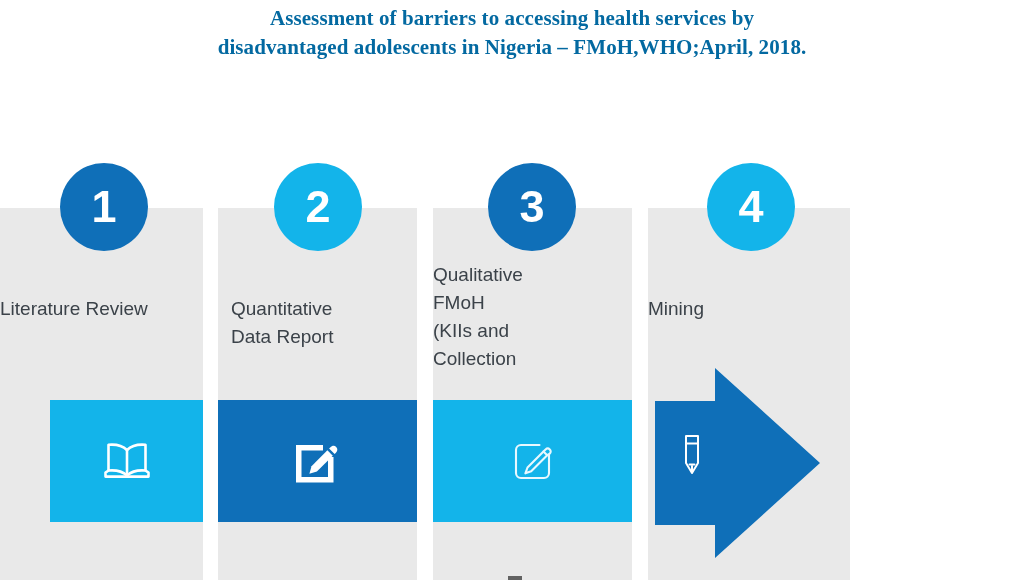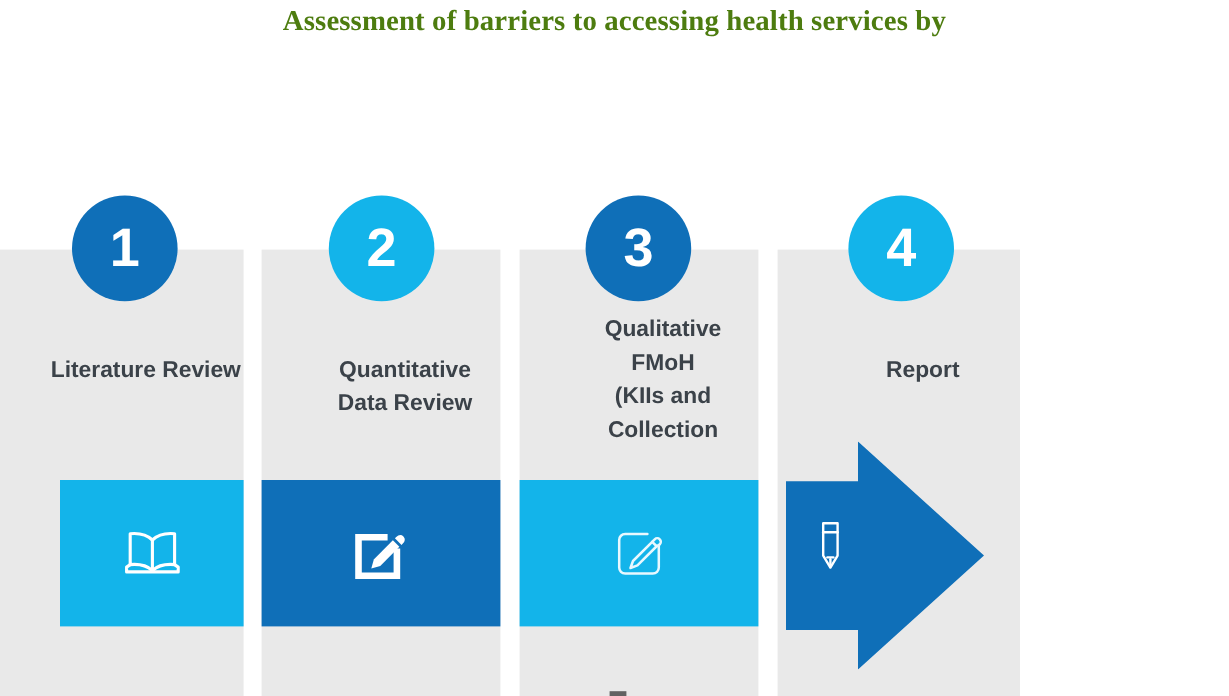--- a/index.html
+++ b/index.html
@@ -16,24 +16,24 @@
     -webkit-font-smoothing: antialiased;
   }
 
   
   #slide-title {
     position: absolute;
     left: 0;
     top: 4px;
     width: 1024px;
     text-align: center;
-    color: #4d7c0f;
+    color: #0369a1;
     font-family: "Liberation Serif", serif;
     font-weight: bold;
-    font-size: 24px;
+    font-size: 21px;
     line-height: 29px;
     letter-spacing: 0.1px;
   }
   #slide-title .tline { display: block; white-space: pre; }
 
   
   #process-band {
     position: absolute;
     left: 0;
     top: 0;
@@ -57,27 +57,25 @@
     font-family: "Liberation Sans", sans-serif;
     z-index: 6;
   }
   .step-badge .badge-num {
     display: block;
     width: 100%;
   }
 
   .step-label {
     position: absolute;
-    text-align: center;
     color: #3b4249;
-    font-weight: bold;
+    font-weight: normal;
     font-size: 19px;
     line-height: 28px;
     z-index: 4;
-    margin-left: 20px;
   }
   .step-label .lline { display: block; white-space: pre; }
 
   .icon-box {
     position: absolute;
     top: 400px;
     height: 122px;
     display: flex;
     align-items: center;
     justify-content: center;
@@ -116,20 +114,21 @@
     height: 4px;
     background: #4a4a4a;
     opacity: 0.85;
   }
 </style>
 </head>
 <body>
 
 <div id="slide-title">
   <span class="tline">Assessment of barriers to accessing health services by</span>
+  <span class="tline">disadvantaged adolescents in Nigeria – FMoH,WHO;April, 2018.</span>
 </div>
 
 <div id="process-band">
 
   <div class="step-column" style="left:0px; width:203px;"></div>
 
   <div class="step-badge" style="left:60px; top:163px; width:88px; height:88px; background:#0f6fb8; font-size:45px; line-height:88px;">
     <span class="badge-num">1</span>
   </div>
 
@@ -149,23 +148,23 @@
       </svg>
     </span>
   </div>
 
   <div class="step-column" style="left:218px; width:199px;"></div>
 
   <div class="step-badge" style="left:274px; top:163px; width:88px; height:88px; background:#13b4ea; font-size:45px; line-height:88px;">
     <span class="badge-num">2</span>
   </div>
 
-  <div class="step-label" style="left:218px; top:295px; width:199px;">
+  <div class="step-label" style="left:231px; top:295px; width:199px;">
     <span class="lline">Quantitative</span>
-    <span class="lline">Data Review</span>
+    <span class="lline">Data Report</span>
   </div>
 
   <div class="icon-box" style="left:218px; width:199px; background:#0f6fb8;">
     <span>
       <svg class="icon-svg" width="56" height="56" viewBox="0 0 56 56" aria-hidden="true">
         <path d="M6 12 L33 12 L33 17.5 L11.5 17.5 L11.5 44 L38 44 L38 24 L43.5 24 L43.5 49.5 L6 49.5 Z" fill="#ffffff"></path>
         <path d="M21.5 33.2 L37.4 17.3 L42.8 22.7 L26.9 38.6 L19.4 40.7 Z" fill="#ffffff"></path>
         <path d="M40.2 14.5 C42.1 12.6, 44.4 12.2, 46.2 14.0 C48.0 15.8, 47.6 18.1, 45.7 20.0 L44.6 21.1 L39.1 15.6 Z" fill="#ffffff"></path>
       </svg>
     </span>
@@ -196,21 +195,21 @@
     </span>
   </div>
 
   <div class="step-column" style="left:648px; width:202px;"></div>
 
   <div class="step-badge" style="left:707px; top:163px; width:88px; height:88px; background:#13b4ea; font-size:45px; line-height:88px;">
     <span class="badge-num">4</span>
   </div>
 
   <div class="step-label" style="left:648px; top:295px; width:202px;">
-    <span class="lline">Report</span>
+    <span class="lline">Mining</span>
   </div>
 
   <div id="arrow-shape">
     <svg width="165" height="190" viewBox="0 0 165 190" aria-hidden="true">
       <path d="M0 33 L60 33 L60 0 L165 95 L60 190 L60 157 L0 157 Z" fill="#0f6fb8"></path>
     </svg>
   </div>
 
   <div id="arrow-icon-slot">
     <span>

